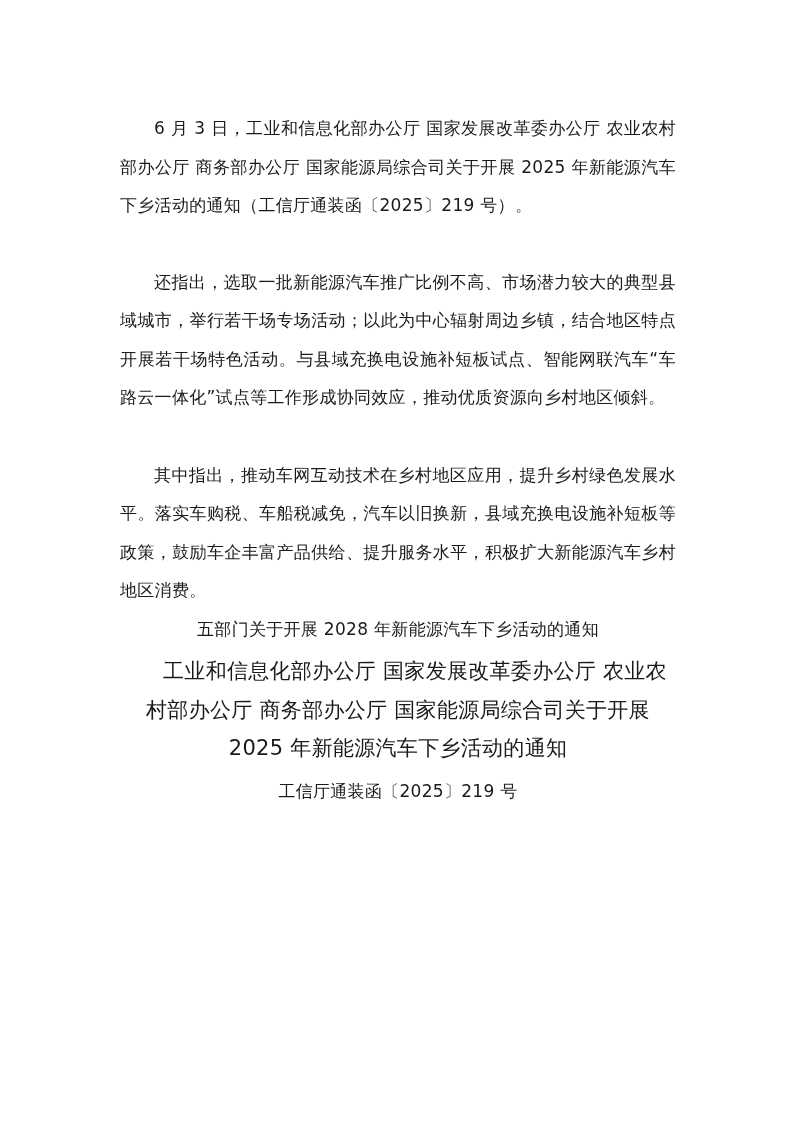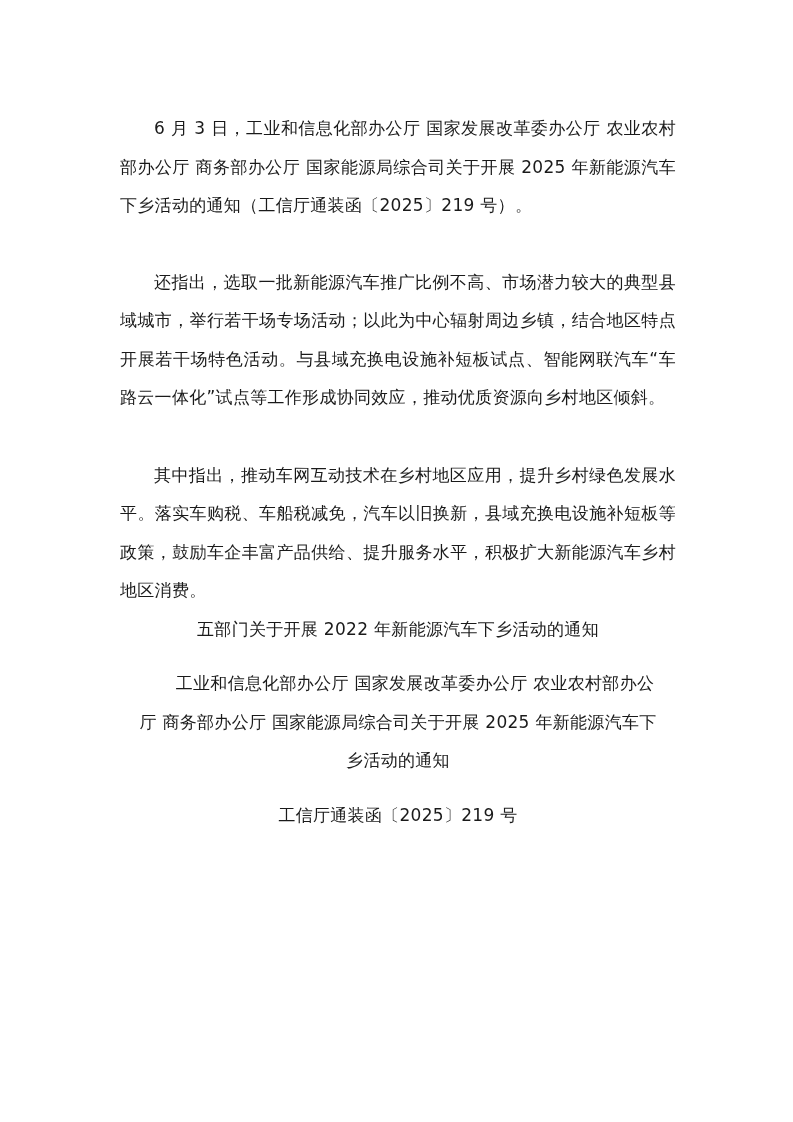--- a/index.html
+++ b/index.html
@@ -36,35 +36,35 @@
   .gap-5 { margin-top: 38px; }
   .gap-6 { margin-top: 40px; }
   .center {
     font-size: 17px;
     line-height: 38.5px;
     margin: 0;
     text-align: center;
     letter-spacing: 0.3px;
   }
   .header-para {
-    font-size: 17px;
+    font-size: 21px;
     line-height: 38.5px;
-    margin: 16px;
+    margin: 4px;
     text-align: center;
     text-indent: 0;
     letter-spacing: 0.3px;
     padding: 0 0;
   }
   .header-para .first-line-indent {
     padding-left: 34px;
   }
 </style>
 </head>
 <body>
 
 <div class="page">
   <p class="para">6 月 3 日，工业和信息化部办公厅 国家发展改革委办公厅 农业农村部办公厅 商务部办公厅 国家能源局综合司关于开展 2025 年新能源汽车下乡活动的通知（工信厅通装函〔2025〕219 号）。</p>
   <p class="para gap-2">还指出，选取一批新能源汽车推广比例不高、市场潜力较大的典型县域城市，举行若干场专场活动；以此为中心辐射周边乡镇，结合地区特点开展若干场特色活动。与县域充换电设施补短板试点、智能网联汽车“车路云一体化”试点等工作形成协同效应，推动优质资源向乡村地区倾斜。</p>
   <p class="para gap-1">其中指出，推动车网互动技术在乡村地区应用，提升乡村绿色发展水平。落实车购税、车船税减免，汽车以旧换新，县域充换电设施补短板等政策，鼓励车企丰富产品供给、提升服务水平，积极扩大新能源汽车乡村地区消费。</p>
-  <p class="center gap-4">五部门关于开展 2022 年新能源汽车下乡活动的通知</p>
+  <p class="center gap-4">五部门关于开展 2028 年新能源汽车下乡活动的通知</p>
   <p class="header-para gap-5"><span class="first-line-indent">工业和信息化部办公厅 国家发展改革委办公厅 农业农村部办公厅 商务部办公厅 国家能源局综合司关于开展 2025 年新能源汽车下乡活动的通知</span></p>
   <p class="center gap-6">工信厅通装函〔2025〕219 号</p>
 </div>
 
 </body></html>

